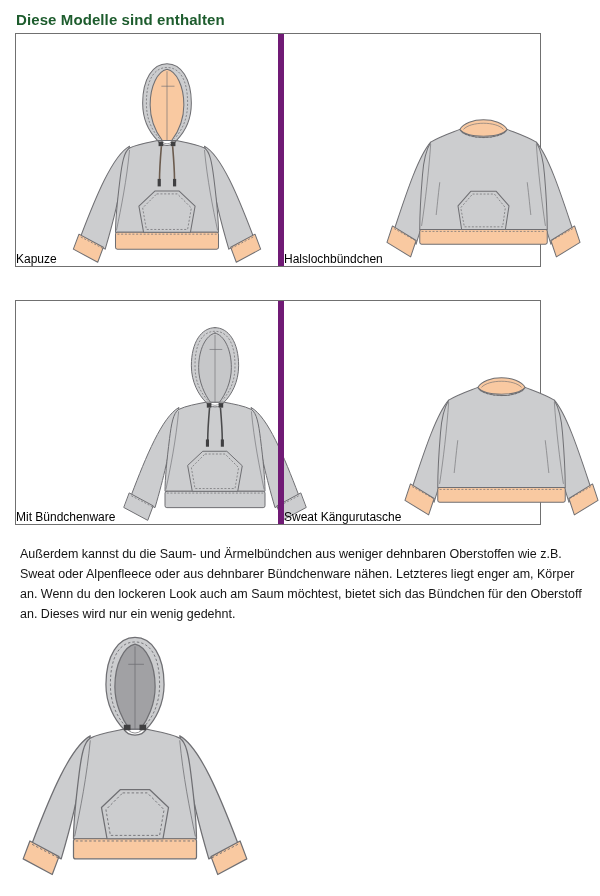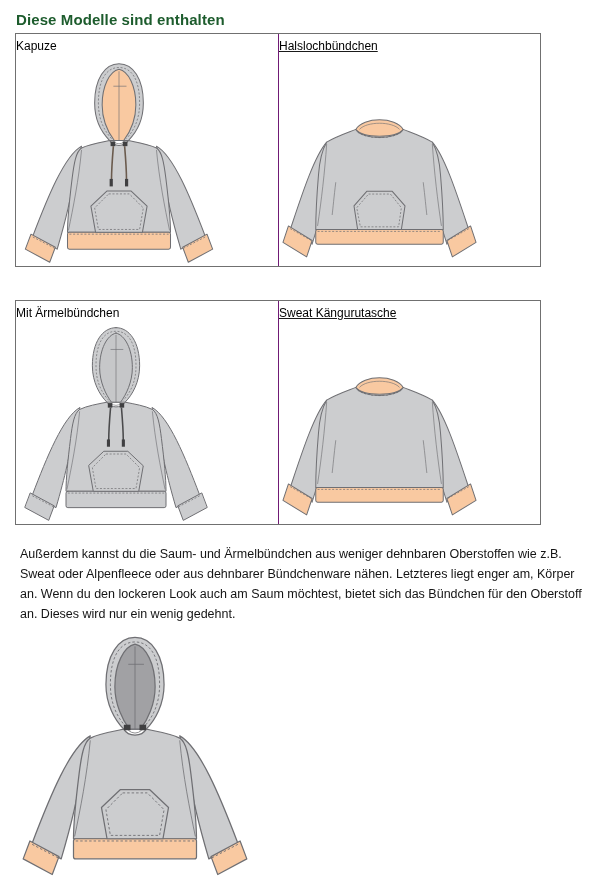--- a/index.html
+++ b/index.html
@@ -13,24 +13,24 @@
     margin:10px 16px 4px 16px;
     font-size:15px;line-height:19px;font-weight:bold;
     color:#1d5c2d;letter-spacing:.1px;
   }
   .panel-table{
     margin:0 15px;height:234px;box-sizing:border-box;
     border:1px solid #707070;display:flex;background:#fff;
   }
   .panel-table.second{margin-top:33px;height:225px;}
   .cell{
-    flex:1 1 50%;display:flex;flex-direction:column;align-items:flex-start;
+    flex:1 1 50%;display:flex;align-items:flex-end;
     box-sizing:border-box;min-width:0;
   }
-  .cell + .cell{border-left:1px solid #701a75;text-decoration:underline;}
+  .cell + .cell{border-left:6px solid #701a75;}
   .cell-title{
     font-size:12px;line-height:14px;padding-top:5px;color:#000;
     text-align:center;flex:0 0 auto;
   }
   .ill-box{flex:1 1 auto;display:flex;align-items:flex-end;justify-content:center;min-height:0;}
   .ill-box svg{display:block;}
   p.bodytext{
     margin:19px 15px 0 20px;width:570px;
     font-size:12.5px;line-height:20px;color:#141414;
   }
@@ -147,21 +147,21 @@
         <svg class="garment" width="201" height="153" viewBox="0 0 220 168" role="img" aria-label="sweatshirt-front-with-neckband-and-pocket">
           <use href="#crew-body"></use>
             <use href="#pocket-crew"></use>
         </svg>
       </div>
     </div>
   </section>
 
   <section class="panel-table second">
     <div class="cell">
-      <div class="cell-title">Mit Ärmelbündchen</div>
+      <div class="cell-title">Mit Bündchenware</div>
       <div class="ill-box">
         <svg class="garment g-allgray" width="200" height="200" viewBox="0 0 220 220" role="img" aria-label="gray-hoodie-front-with-kangaroo-pocket">
           <use href="#hoodie-body"></use>
             <use href="#hood-part"></use>
             <use href="#pocket-hoodie"></use>
             <use href="#hoodie-strings"></use>
         </svg>
       </div>
     </div>
     <div class="cell">

